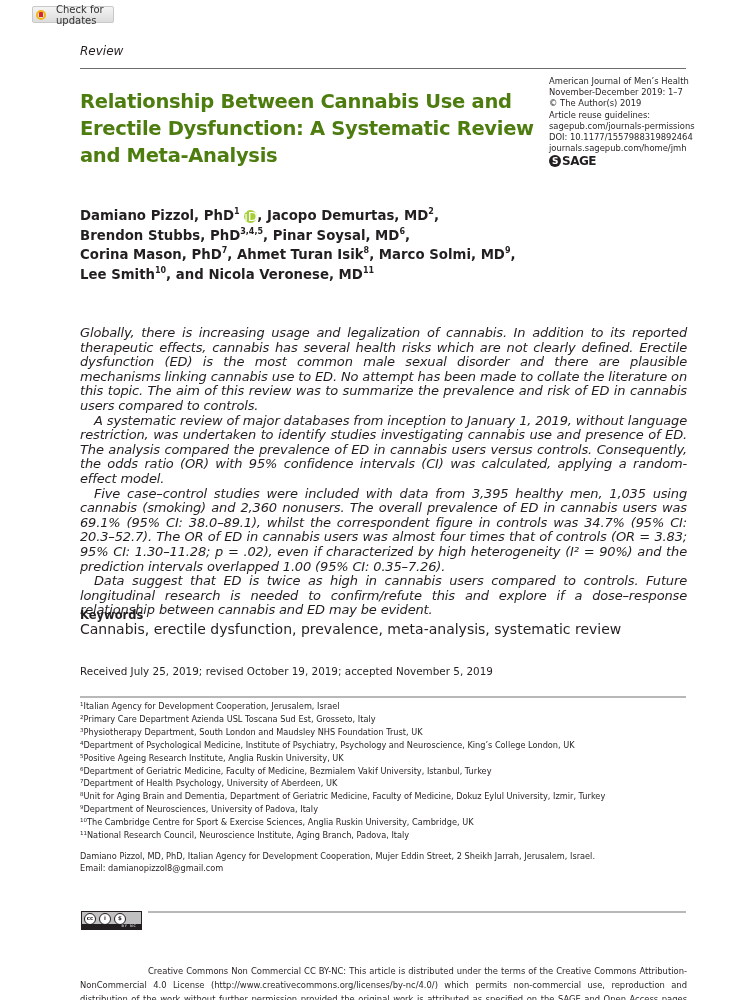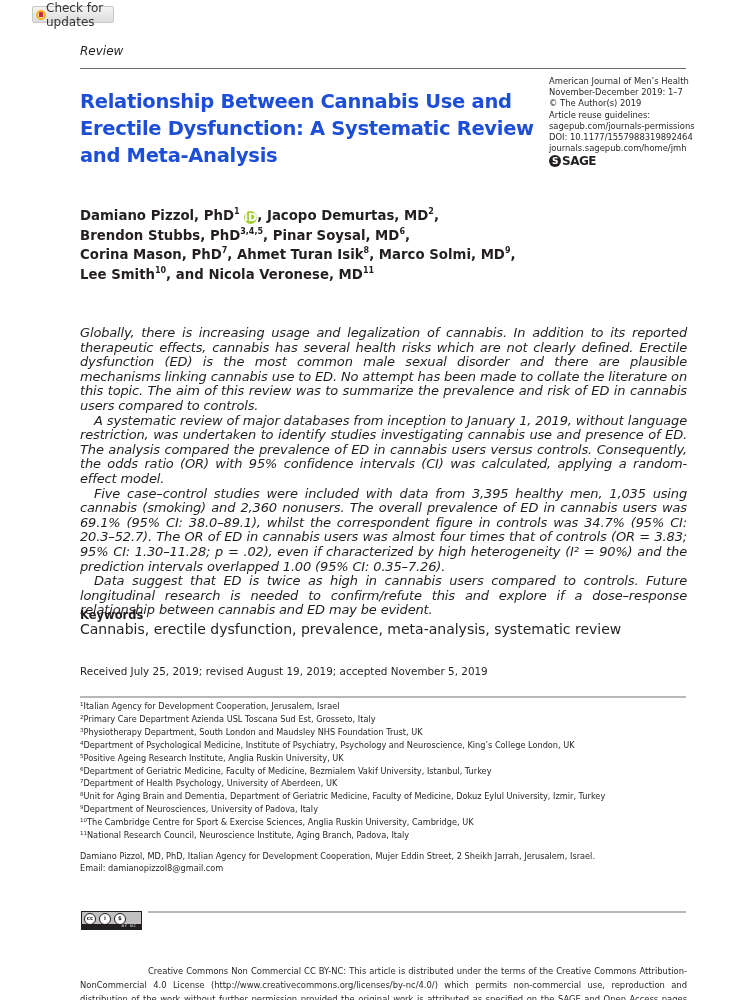--- a/index.html
+++ b/index.html
@@ -2,52 +2,52 @@
 <html><head>
 <meta charset="utf-8">
 <style>
   * { box-sizing: border-box; margin: 0; padding: 0; }
   html, body { width: 747px; height: 1000px; background: #ffffff; overflow: hidden; }
   body { position: relative; font-family: "DejaVu Sans", sans-serif; color: #231f20; }
 
   .check-updates {
     position: absolute; left: 32px; top: 6px; width: 82px; height: 17px;
     background: linear-gradient(#f4f4f4, #dcdcdc); border: 1px solid #c8c8c8; border-radius: 2px;
-    display: flex; align-items: center; gap: 0; padding-left: 3px;
-    font-size: 12px; color: #333;
+    display: flex; align-items: center; gap: 10px; padding-left: 3px;
+    font-size: 10px; color: #333;
   }
   .cu-icon { width: 10px; height: 10px; border-radius: 50%; border: 2px solid #f2b416; position: relative; flex: none; }
   .cu-icon::after { content: ""; position: absolute; left: 1px; top: 0px; width: 4px; height: 5px; background: #d8262f; border-radius: 1px 1px 0 0; }
 
   .section-label {
     position: absolute; left: 80px; top: 44px; font-style: italic; font-size: 12px;
     font-family: "DejaVu Sans", sans-serif; color: #231f20;
   }
   .rule { position: absolute; left: 80px; width: 606px; background: #8a8a8a; }
   .rule.top { top: 68px; height: 1px; background: #6d6d6d; }
 
   .title {
     position: absolute; left: 80px; top: 88px; width: 460px;
     font-family: "DejaVu Sans", sans-serif; font-weight: bold; font-size: 19.5px; line-height: 27px;
-    color: #1d4ed8; letter-spacing: -0.3px;
+    color: #4d7c0f; letter-spacing: -0.3px;
   }
 
   .journal-info {
     position: absolute; left: 549px; top: 76px; width: 200px;
     font-size: 8.4px; line-height: 11.2px; color: #231f20;
   }
   .sage-logo { display: flex; align-items: center; gap: 1px; font-weight: bold; font-size: 12px; letter-spacing: -0.5px; margin-top: 1px; }
   .sage-s { width: 12px; height: 12px; border-radius: 50%; background: #231f20; color: #fff; font-size: 9px; line-height: 12px; text-align: center; }
 
   .authors {
     position: absolute; left: 80px; top: 206px; width: 470px;
     font-weight: bold; font-size: 13.3px; line-height: 19.6px; color: #231f20;
   }
   .authors sup { font-size: 8px; vertical-align: 6px; line-height: 0; font-weight: bold; }
-  .orcid { display: inline-block; width: 13px; height: 13px; border-radius: 50%; background: #a6ce39; color: #fff; font-size: 11px; line-height: 13px; text-align: center; vertical-align: -1px; font-weight: bold; }
+  .orcid { display: inline-block; width: 13px; height: 13px; border-radius: 50%; background: #a6ce39; color: #fff; font-size: 13px; line-height: 13px; text-align: center; vertical-align: -1px; font-weight: normal; }
 
   .abstract { position: absolute; left: 80px; top: 326px; width: 607px; }
   .h-section { font-weight: bold; font-size: 11.5px; line-height: 14px; color: #231f20; }
   .abstract p {
     font-size: 13px; line-height: 14.6px; text-align: justify; color: #231f20; letter-spacing: -0.15px; font-style: italic;
   }
   .abstract p.indent { text-indent: 14px; }
 
   .keywords { position: absolute; left: 80px; top: 608px; width: 607px; }
   .keywords .text { font-size: 14px; line-height: 14px; }
@@ -110,21 +110,21 @@
   <p class="indent">A systematic review of major databases from inception to January 1, 2019, without language restriction, was undertaken to identify studies investigating cannabis use and presence of ED. The analysis compared the prevalence of ED in cannabis users versus controls. Consequently, the odds ratio (OR) with 95% confidence intervals (CI) was calculated, applying a random-effect model.</p>
   <p class="indent">Five case–control studies were included with data from 3,395 healthy men, 1,035 using cannabis (smoking) and 2,360 nonusers. The overall prevalence of ED in cannabis users was 69.1% (95% CI: 38.0–89.1), whilst the correspondent figure in controls was 34.7% (95% CI: 20.3–52.7). The OR of ED in cannabis users was almost four times that of controls (OR = 3.83; 95% CI: 1.30–11.28; p = .02), even if characterized by high heterogeneity (I² = 90%) and the prediction intervals overlapped 1.00 (95% CI: 0.35–7.26).</p>
   <p class="indent">Data suggest that ED is twice as high in cannabis users compared to controls. Future longitudinal research is needed to confirm/refute this and explore if a dose–response relationship between cannabis and ED may be evident.</p>
 </section>
 
 <section class="keywords">
   <div class="h-section">Keywords</div>
   <div class="text">Cannabis, erectile dysfunction, prevalence, meta-analysis, systematic review</div>
 </section>
 
-<div class="received">Received July 25, 2019; revised August 19, 2019; accepted November 5, 2019</div>
+<div class="received">Received July 25, 2019; revised October 19, 2019; accepted November 5, 2019</div>
 
 <div class="rule aff"></div>
 <div class="affiliations">
   <div><sup>1</sup><span>Italian Agency for Development Cooperation, Jerusalem, Israel</span></div>
   <div><sup>2</sup><span>Primary Care Department Azienda USL Toscana Sud Est, Grosseto, Italy</span></div>
   <div><sup>3</sup><span>Physiotherapy Department, South London and Maudsley NHS Foundation Trust, UK</span></div>
   <div><sup>4</sup><span>Department of Psychological Medicine, Institute of Psychiatry, Psychology and Neuroscience, King’s College London, UK</span></div>
   <div><sup>5</sup><span>Positive Ageing Research Institute, Anglia Ruskin University, UK</span></div>
   <div><sup>6</sup><span>Department of Geriatric Medicine, Faculty of Medicine, Bezmialem Vakif University, Istanbul, Turkey</span></div>
   <div><sup>7</sup><span>Department of Health Psychology, University of Aberdeen, UK</span></div>

